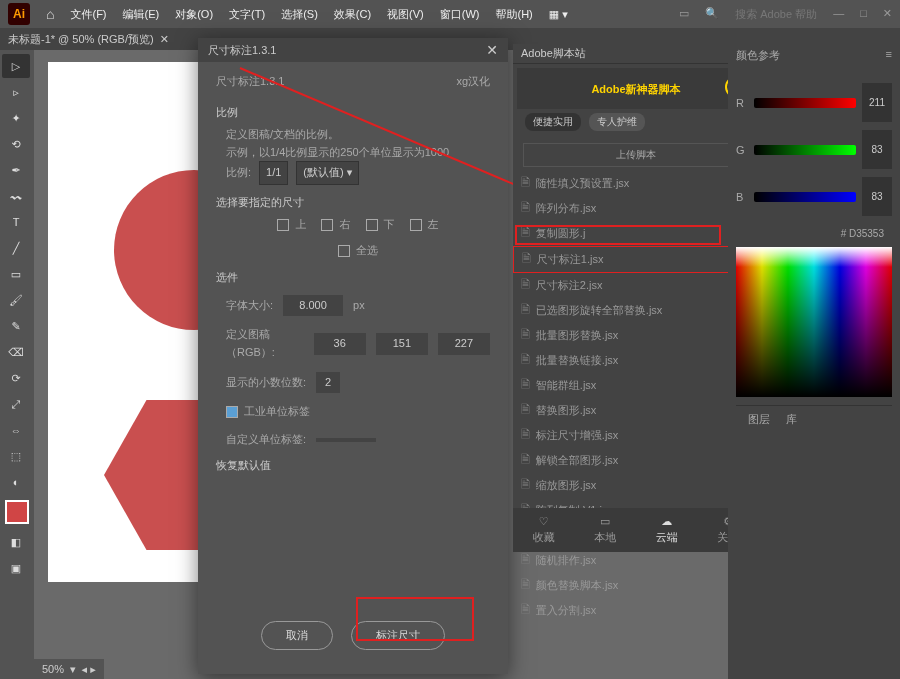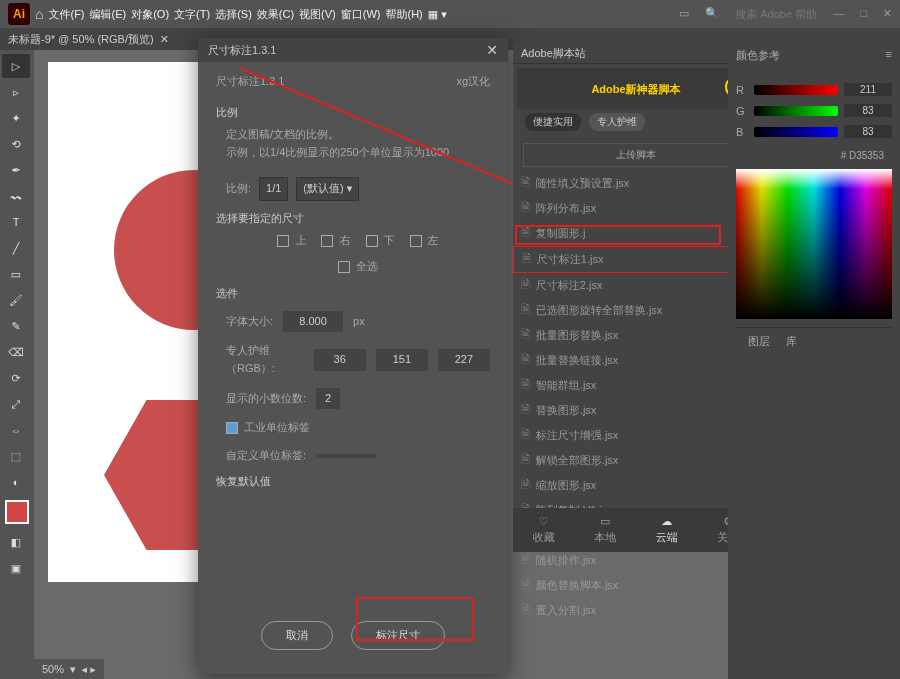--- a/index.html
+++ b/index.html
@@ -1,17 +1,17 @@
 <!DOCTYPE html>
 <html><head>
 <meta charset="utf-8">
 <style>
 *{margin:0;padding:0;box-sizing:border-box;font-family:"Microsoft YaHei",sans-serif;font-size:11px}
 body{background:#2a2a2a;width:900px;height:679px;overflow:hidden;position:relative}
-.menubar{height:28px;background:#535353;display:flex;align-items:center;padding:0 8px;gap:5px;color:#eee}
+.menubar{height:28px;background:#535353;display:flex;align-items:center;padding:0 8px;gap:16px;color:#eee}
 .menubar .ai-logo{width:22px;height:22px;background:#310000;color:#ff9a00;font-weight:bold;display:flex;align-items:center;justify-content:center;border-radius:3px;font-size:12px}
 .menubar .home{color:#ddd;font-size:14px}
 .menubar .mitem{cursor:pointer}
 .menubar .spacer{flex:1}
 .menubar .right-icons{display:flex;gap:16px;color:#999}
 .doc-tab{height:22px;background:#434343;display:flex;align-items:center;padding:0 8px;color:#ccc;font-size:11px}
 .workspace{position:absolute;top:50px;left:0;right:0;bottom:0;display:flex}
 .toolbar{width:34px;background:#535353;display:flex;flex-direction:column;gap:2px;padding:4px 2px}
 .tool{width:28px;height:24px;display:flex;align-items:center;justify-content:center;color:#ddd;border-radius:2px}
 .tool.active{background:#333}
@@ -21,21 +21,21 @@
 .red-circle{position:absolute;top:120px;left:80px;width:160px;height:160px;background:#c94f4f;border-radius:50%}
 .red-hex{position:absolute;top:350px;left:70px;width:170px;height:150px;background:#c94f4f;clip-path:polygon(25% 0,75% 0,100% 50%,75% 100%,25% 100%,0 50%)}
 .zoom-bar{position:absolute;bottom:0;left:0;height:20px;background:#535353;color:#ccc;padding:2px 8px;display:flex;align-items:center;gap:6px}
 .dialog{position:absolute;left:198px;top:38px;width:310px;height:636px;background:#535353;color:#ccc;box-shadow:0 4px 20px rgba(0,0,0,.5)}
 .dialog-hdr{height:24px;background:#434343;display:flex;align-items:center;padding:0 10px;justify-content:space-between}
 .dialog-hdr .close{cursor:pointer;color:#ccc;font-size:14px}
 .dialog-body{padding:12px 18px}
 .dlg-title-row{display:flex;justify-content:space-between;margin-bottom:16px;color:#aaa}
 .section-label{margin:10px 0 6px;color:#ccc}
 .indent{padding-left:10px;color:#aaa;line-height:1.6}
-.ratio-row{display:flex;align-items:center;gap:8px;margin-top:16px}
+.ratio-row{display:flex;align-items:center;gap:8px;margin-top:0}
 .sel{background:#434343;color:#ccc;padding:2px 6px;border:1px solid #333}
 .check-row{display:flex;align-items:center;gap:6px;margin:6px 0}
 .check-box{width:12px;height:12px;border:1px solid #aaa;display:inline-block}
 .check-box.checked{background:#5a9fd4}
 .field-row{display:flex;align-items:center;gap:10px;margin:10px 0}
 .num-input{background:#434343;color:#ccc;padding:2px 6px;width:60px;text-align:center;border:none}
 .dialog-footer{position:absolute;bottom:24px;left:0;right:0;display:flex;justify-content:center;gap:18px}
 .dlg-btn{border:1px solid #999;border-radius:18px;padding:6px 24px;background:transparent;color:#ddd;cursor:pointer}
 .red-box{border:2px solid #e02020;position:absolute}
 .script-panel{position:absolute;left:513px;top:44px;width:246px;height:508px;background:#434343;color:#ccc}
@@ -55,21 +55,21 @@
 .foot-item{display:flex;flex-direction:column;align-items:center;gap:2px;color:#999;font-size:9px}
 .foot-item.active{color:#ddd}
 .right-panels{position:absolute;right:0;top:44px;width:172px;bottom:0;background:#434343}
 .color-panel{padding:8px}
 .color-hdr{color:#aaa;font-size:10px;padding:4px 8px;display:flex;justify-content:space-between}
 .slider-row{display:flex;align-items:center;gap:6px;margin:8px 0}
 .slider-label{width:12px;color:#aaa}
 .slider-track{flex:1;height:10px;background:linear-gradient(to right,#000,#f00);position:relative;border-radius:2px}
 .slider-track.g{background:linear-gradient(to right,#000,#0f0)}
 .slider-track.b{background:linear-gradient(to right,#000,#00f)}
-.slider-val{background:#333;color:#ccc;padding:1px 4px;width:48px;text-align:center;font-size:10px}
+.slider-val{background:#333;color:#ccc;padding:14px 4px;width:30px;text-align:center;font-size:10px}
 .hex-val{text-align:right;padding:4px 8px;color:#aaa;font-size:10px}
 .spectrum{width:156px;height:150px;margin:4px auto;background:linear-gradient(to bottom,transparent,#000),linear-gradient(to right,#f00,#ff0,#0f0,#0ff,#00f,#f0f,#f00);position:relative}
 .spectrum::before{content:"";position:absolute;top:0;left:0;right:0;height:20px;background:linear-gradient(to bottom,#fff,transparent)}
 .layer-tabs{display:flex;gap:16px;padding:6px 12px;color:#aaa;border-top:1px solid #333;margin-top:8px}
 .red-line{position:absolute;height:2px;background:#e02020;transform-origin:left center}
 </style>
 </head>
 <body>
 
 <div class="menubar">
@@ -90,21 +90,21 @@
     <span>▭</span>
     <span>🔍</span>
     <span style="color:#777">搜索 Adobe 帮助</span>
     <span>—</span>
     <span>□</span>
     <span>✕</span>
   </div>
 </div>
 
 <div class="doc-tab">
-  <span>未标题-9* @ 50% (RGB/预览)</span>
+  <span>未标题-1* @ 50% (RGB/预览)</span>
     <span style="margin-left:6px">✕</span>
 </div>
 
 <div class="workspace">
   <div class="toolbar">
     <div class="tool active">▷</div>
     <div class="tool">▹</div>
     <div class="tool">✦</div>
     <div class="tool">⟲</div>
     <div class="tool">✒</div>
@@ -183,21 +183,21 @@
     </div>
 
     <div class="section-label">选件</div>
     <div class="indent">
       <div class="field-row">
         <span>字体大小:</span>
         <span class="num-input">8.000</span>
         <span>px</span>
       </div>
       <div class="field-row">
-        <span>专人护维（RGB）:</span>
+        <span>定义图稿（RGB）:</span>
         <span class="num-input">36</span>
         <span class="num-input">151</span>
         <span class="num-input">227</span>
       </div>
       <div class="field-row">
         <span>显示的小数位数:</span>
         <span class="num-input" style="width:24px">2</span>
       </div>
       <div class="check-row">
           <span class="check-box checked"></span>

